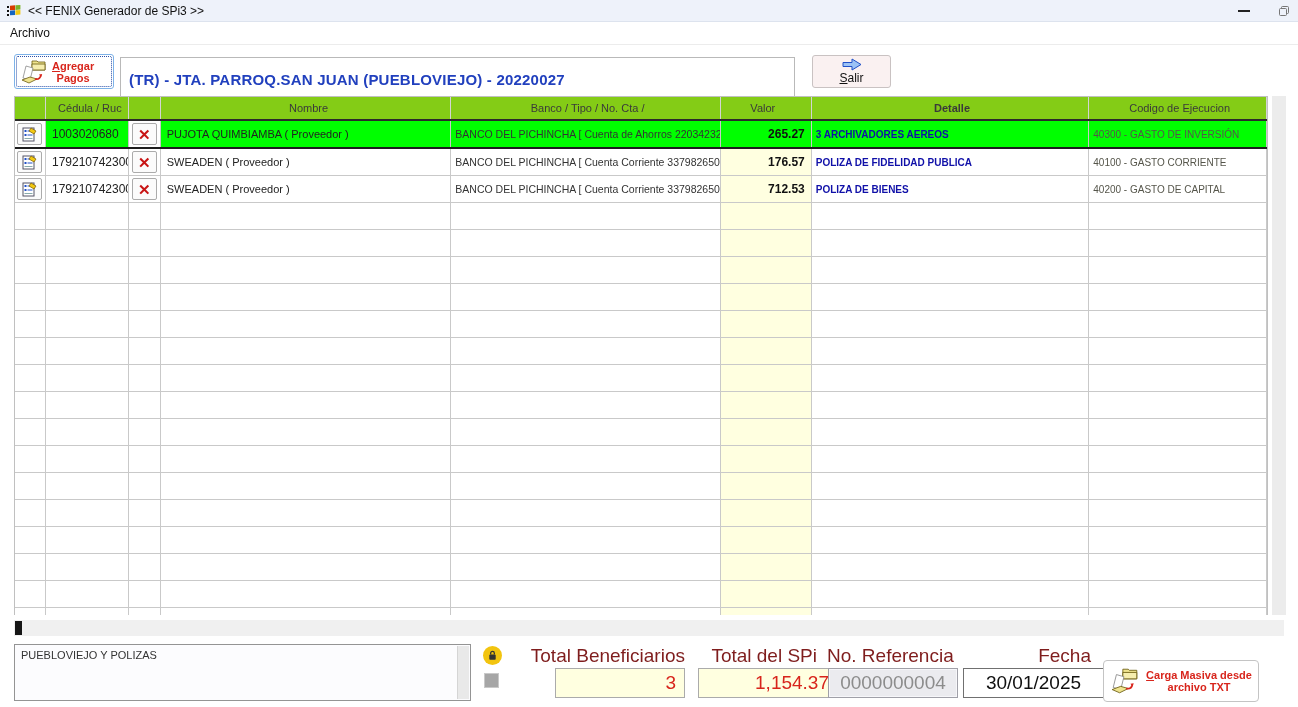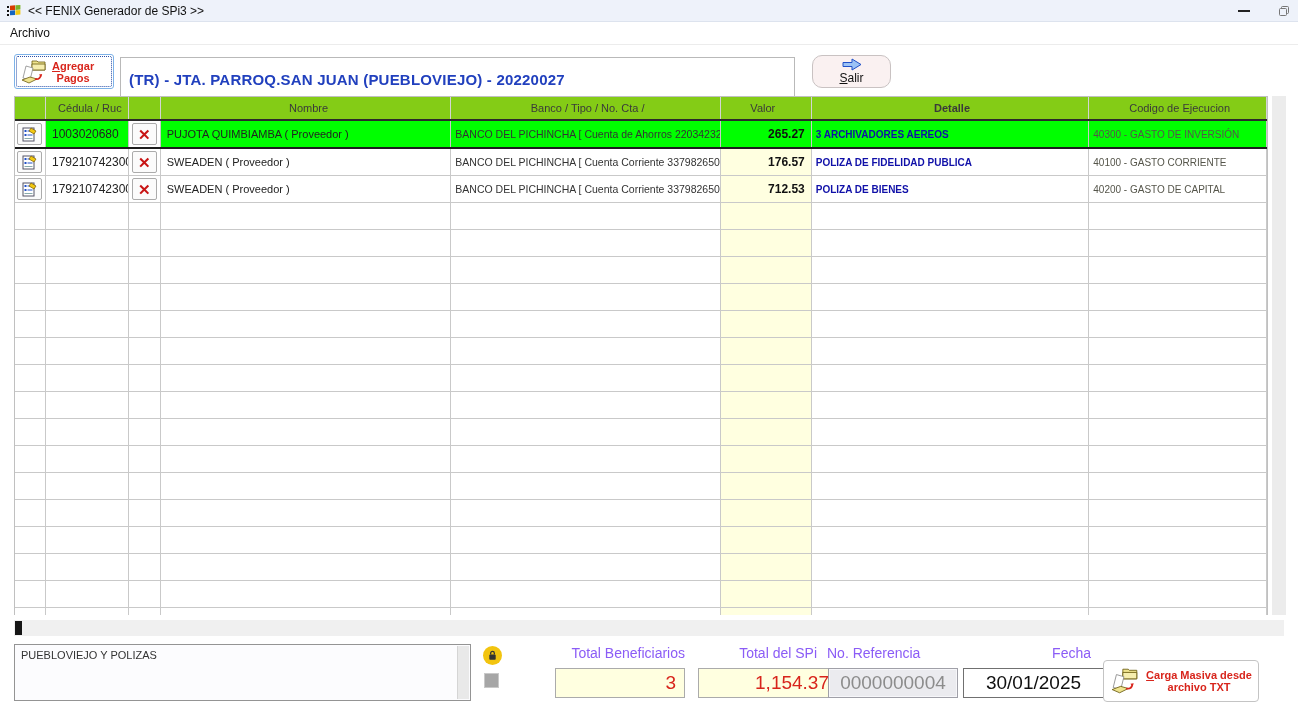--- a/index.html
+++ b/index.html
@@ -19,21 +19,21 @@
   
   .menubar { left:0; top:22px; width:1298px; height:23px; background:#ffffff; border-bottom:1px solid #ececec; display:flex; align-items:center; }
   .menu-item { font-size:12px; color:#111; padding:0 8px; margin-left:2px; }
 
   
   .add-btn { left:14px; top:54px; width:100px; height:35px; background:#fff; border:1px solid #7eb2e8; border-radius:3px; padding:1px; cursor:default; }
   .add-inner { width:100%; height:100%; border:1px dotted #2a4ea8; border-radius:2px; display:flex; align-items:center; justify-content:flex-start; gap:4px; padding-left:3px; }
   .red-btn-text { color:#d8251c; font-weight:bold; font-size:11px; line-height:12px; text-align:center; }
   .hot { text-decoration:underline; }
   .entity-field { left:120px; top:57px; width:675px; height:45px; background:#fff; border:1px solid #b9b9b9; display:flex; align-items:center; padding-left:8px; font-size:15px; font-weight:bold; color:#2140be; letter-spacing:.2px; }
-  .exit-btn { left:812px; top:55px; width:79px; height:33px; background:#faf1f1; border:1px solid #c9c2c2; border-radius:10px; display:flex; flex-direction:column; align-items:center; justify-content:center; font-size:12px; color:#111; }
+  .exit-btn { left:812px; top:55px; width:79px; height:33px; background:#faf1f1; border:1px solid #c9c2c2; border-radius:3px; display:flex; flex-direction:column; align-items:center; justify-content:center; font-size:12px; color:#111; }
 
   
   .grid { left:14px; top:96px; width:1254px; border:1px solid #c0c0c0; border-bottom:none; background:#fff; }
   .grid-header { display:flex; height:24px; border-bottom:2px solid #2a2a2a; background:#84cc16; }
   .grid-header .hcell { font-size:11px; color:#3a3a3a; display:flex; align-items:center; justify-content:center; border-right:1px solid #d4d4d4; overflow:hidden; white-space:nowrap; }
   .grid-body { height:494px; overflow:hidden; }
   .grid-row { display:flex; height:27px; border-bottom:1px solid #c9c9c9; background:#fff; }
   .cell { border-right:1px solid #c9c9c9; display:flex; align-items:center; overflow:hidden; white-space:nowrap; }
   .c-edit { width:31px; justify-content:center; }
   .c-ced  { width:83px; padding-left:6px; font-size:12px; color:#222; }
@@ -53,21 +53,21 @@
   .hscroll { left:14px; top:620px; width:1270px; height:16px; background:#f0f0f0; }
   .hthumb { position:absolute; left:1px; top:1px; width:7px; height:14px; background:#161616; }
   .vscroll { left:1272px; top:96px; width:14px; height:519px; background:#ececec; }
 
   
   .notes { left:14px; top:644px; width:457px; height:57px; background:#fcfcfe; border:1px solid #949494; font-size:11px; color:#333; padding:4px 16px 4px 6px; position:absolute; }
   .notes-scroll { position:absolute; right:1px; top:1px; width:12px; height:53px; background:#e9e9e9; border-left:1px solid #d5d5d5; }
   .lock-badge { left:483px; top:646px; width:19px; height:19px; border-radius:50%; background:#f2c40f; display:flex; align-items:center; justify-content:center; }
   .gray-square { left:484px; top:673px; width:15px; height:15px; background:#a6a6a6; border:1px solid #c9c9c9; }
 
-  .f-label { position:absolute; top:645px; font-size:14px; color:#8b5cf6; white-space:nowrap; }
+  .f-label { position:absolute; top:645px; font-size:19px; color:#7f1d1d; white-space:nowrap; }
   .f-field { position:absolute; top:668px; height:30px; display:flex; align-items:center; font-size:19px; }
   .lbl-benef { left:500px; width:185px; text-align:right; }
   .lbl-spi   { left:690px; width:127px; text-align:right; }
   .lbl-ref   { left:827px; width:140px; text-align:left; }
   .lbl-fecha { left:955px; width:136px; text-align:right; }
   .fld-benef { left:555px; width:130px; background:#ffffe0; border:1px solid #ababab; color:#d8251c; justify-content:flex-end; padding-right:8px; }
   .fld-spi   { left:698px; width:140px; background:#ffffe0; border:1px solid #ababab; color:#d8251c; justify-content:flex-end; padding-right:8px; }
   .fld-ref   { left:828px; width:130px; background:#ebebef; border:1px solid #a0a0a8; box-shadow:inset 0 0 0 1px #f7f7fa; color:#8c8c8c; justify-content:center; }
   .fld-fecha { left:963px; width:141px; background:#ffffff; border:1px solid #707070; color:#101010; justify-content:center; }
 

